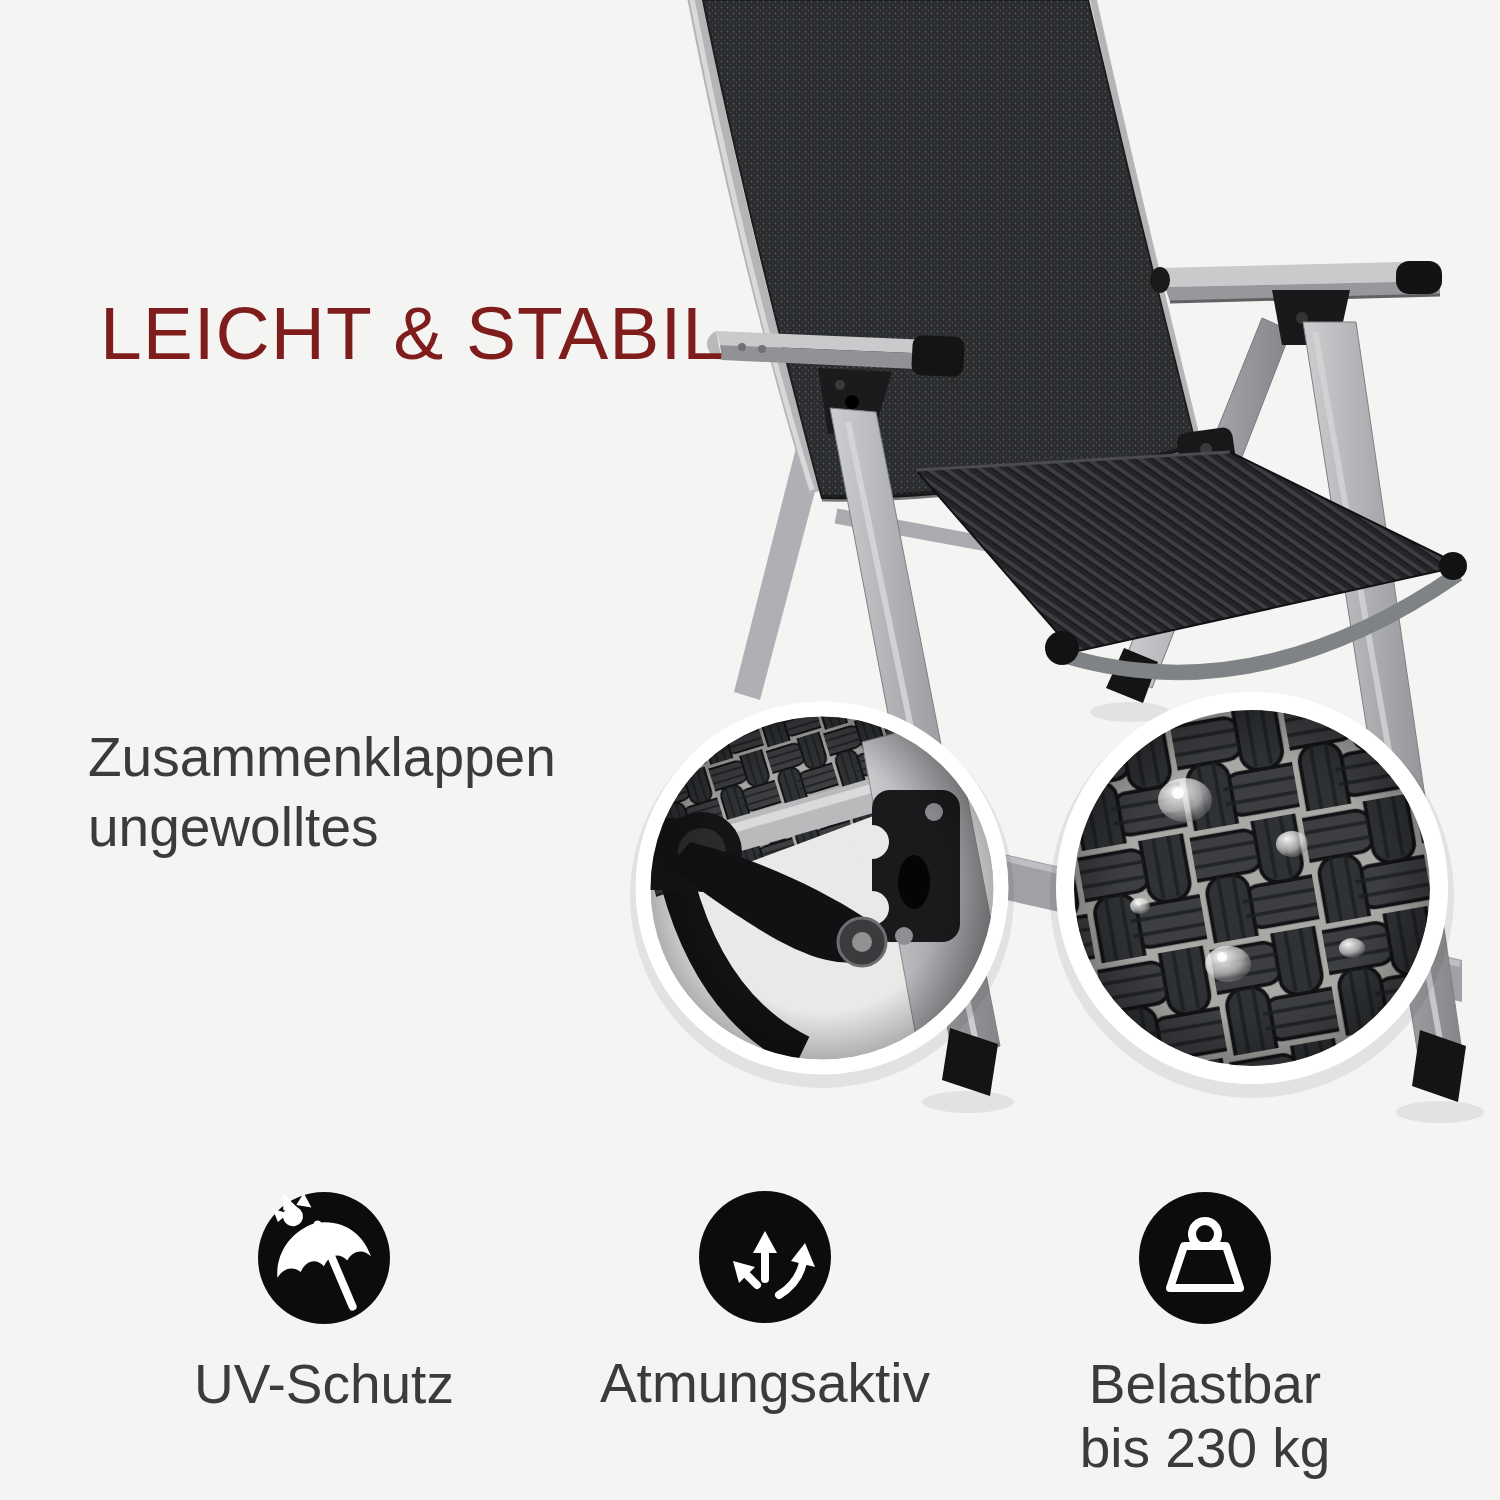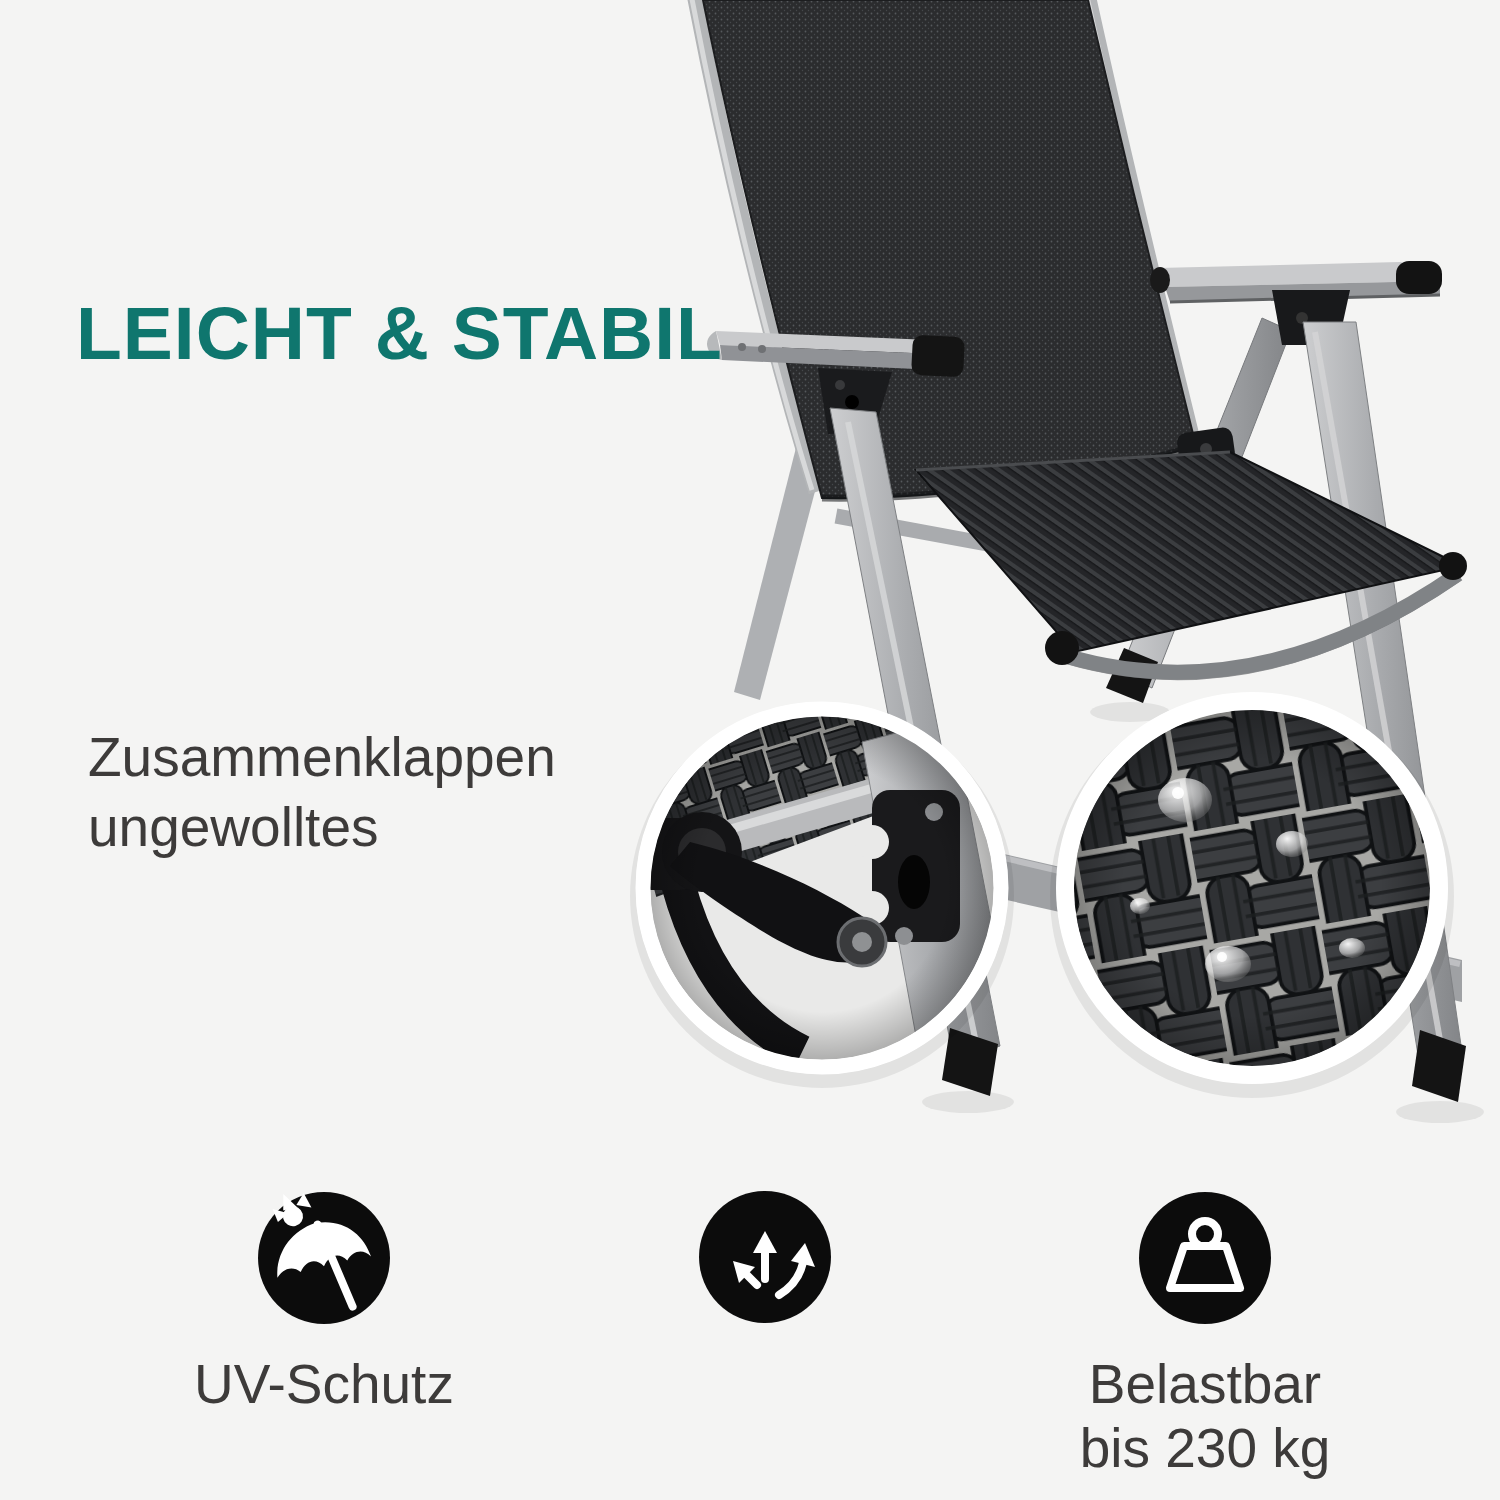--- a/index.html
+++ b/index.html
@@ -8,22 +8,22 @@
     background:#f4f4f3;
     font-family:"Liberation Sans","DejaVu Sans",sans-serif;
     position:relative;
     overflow:hidden;
     color:#3d3b3a;
   }
   .canvas{position:absolute;inset:0;width:1500px;height:1500px;}
   .chair-svg{position:absolute;left:0;top:0;width:1500px;height:1500px;z-index:1;}
   .txt{position:absolute;z-index:3;}
   .headline{
-    left:76px;top:240px;
-    font-size:75px;font-weight:700;letter-spacing:1px;color:#0f766e;
+    left:100px;top:240px;
+    font-size:75px;font-weight:400;letter-spacing:1px;color:#7f1d1d;
     white-space:nowrap;
   }
   .subtitle{left:88px;top:360px;font-size:55px;line-height:76px;font-weight:400;}
   .note{left:88px;top:722px;font-size:55px;line-height:70px;font-weight:400;}
   .features{position:absolute;left:0;top:1180px;width:1191px;height:320px;z-index:3;}
   .feature{position:absolute;width:440px;text-align:center;}
   .feature .icon-wrap{display:inline-block;width:132px;height:132px;}
   .feature .label{font-size:55px;line-height:64px;color:#3d3b3a;margin-top:24px;}
   .f1{left:104px;top:12px;}
   .f2{left:545px;top:11px;}
@@ -250,20 +250,24 @@
             <path d="M58,94 L48,84"></path>
             <path d="M80,104 Q103,90 105,64"></path>
           </g>
           <g fill="#ffffff">
             <polygon points="54,62 66,40 78,62"></polygon>
             <polygon points="34,70 56,76 40,92"></polygon>
             <polygon points="106,52 116,76 92,70"></polygon>
           </g>
         </svg>
       </span>
+      <div class="label">
+        <div>Atmungsaktiv</div>
+        <div></div>
+      </div>
     </div>
 
     <div class="feature f3">
       <span class="icon-wrap">
         <svg width="132" height="132" viewBox="0 0 132 132">
           <circle cx="66" cy="66" r="66" fill="#0c0c0c"></circle>
           <circle cx="66" cy="42" r="13" fill="none" stroke="#ffffff" stroke-width="8"></circle>
           <path d="M45,54 H87 L101,96 H31 Z" fill="#0c0c0c" stroke="#ffffff" stroke-width="8" stroke-linejoin="round"></path>
         </svg>
       </span>

